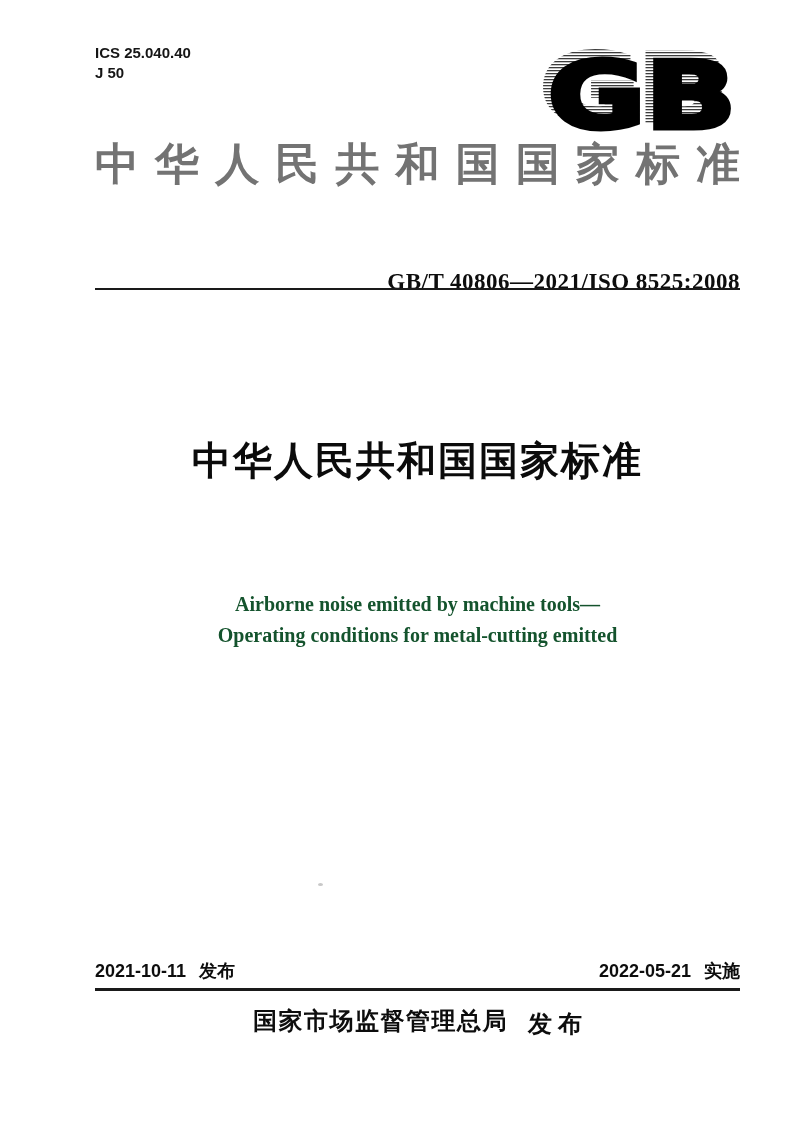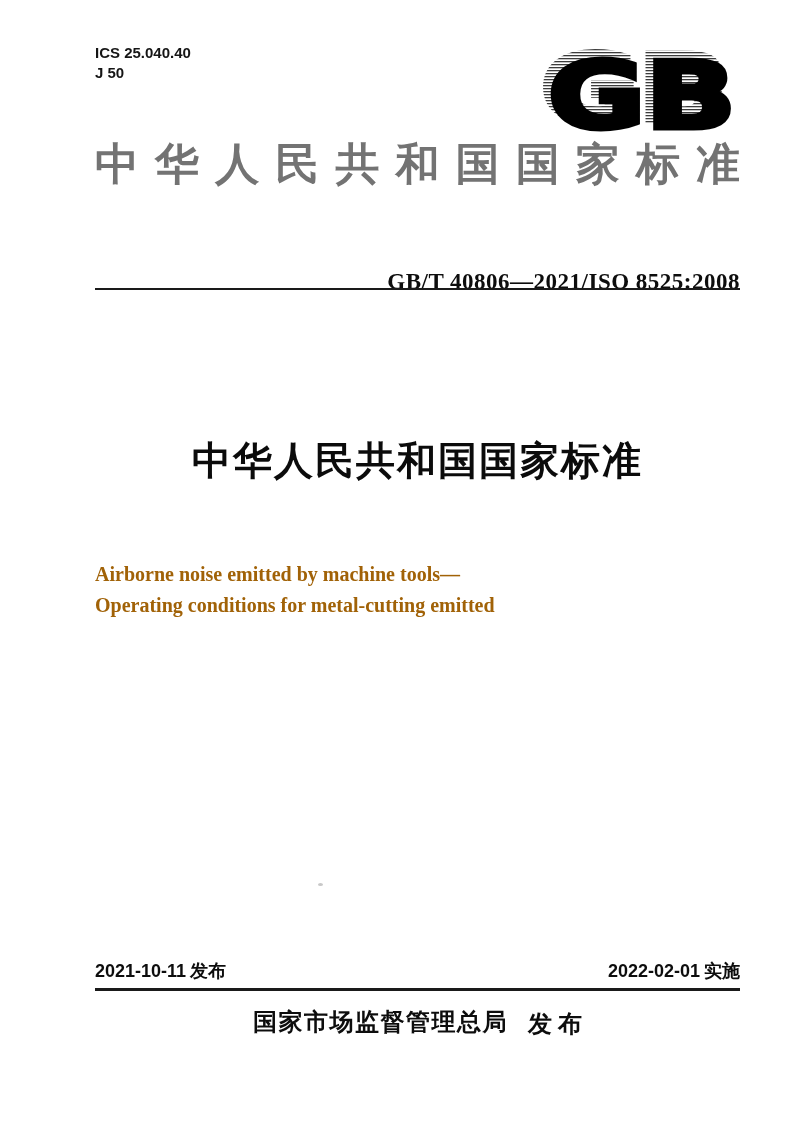--- a/index.html
+++ b/index.html
@@ -83,27 +83,28 @@
     font-weight: bold;
     font-size: 39px;
     line-height: 50px;
     letter-spacing: 2px;
     color: #0b0b0b;
   }
 
   .title-en {
     position: absolute;
     left: 95px;
-    top: 559px;
-    width: 645px;
+    top: 589px;
+    width: 645px;
+    text-align: center;
     font-family: "Liberation Serif", serif;
     font-weight: bold;
     font-size: 20px;
     line-height: 31px;
-    color: #a16207;
+    color: #14532d;
   }
 
   .iso-note {
     position: absolute;
     left: 95px;
     top: 637px;
     width: 645px;
     text-align: center;
     font-family: "Liberation Serif", serif;
     font-size: 19px;
@@ -126,21 +127,21 @@
     left: 95px;
     top: 959px;
     width: 645px;
     display: flex;
     justify-content: space-between;
     font-family: "Liberation Sans", sans-serif;
     font-weight: bold;
     font-size: 18px;
     color: #0d0d0d;
   }
-  .date-pair { display: flex; align-items: baseline; gap: 4px; }
+  .date-pair { display: flex; align-items: baseline; gap: 13px; }
 
   .divider-bottom {
     position: absolute;
     left: 95px;
     top: 988px;
     width: 645px;
     height: 3px;
     background: #1a1a1a;
   }
 
@@ -148,21 +149,21 @@
     position: absolute;
     left: 95px;
     top: 1004px;
     width: 645px;
     display: flex;
     justify-content: center;
     align-items: center;
     gap: 20px;
   }
   .publisher-lines {
-    font-family: Liberation Serif, serif;
+    font-family: Liberation Mono, monospace;
     font-weight: bold;
     font-size: 24px;
     line-height: 29px;
     letter-spacing: 1.5px;
     text-align: justify;
     text-align-last: justify;
     color: #0d0d0d;
   }
   .release-label {
     font-family: "Liberation Serif", serif;
@@ -213,21 +214,21 @@
 
 
   <div class="scan-dot"></div>
 
   <div class="dates-row">
     <div class="date-pair">
       <span>2021-10-11</span>
       <span>发布</span>
     </div>
     <div class="date-pair">
-      <span>2022-02-01</span>
+      <span>2022-05-21</span>
       <span>实施</span>
     </div>
   </div>
 
   <div class="divider-bottom"></div>
 
   <div class="publisher-row">
     <div class="publisher-lines">
       <div>国家市场监督管理总局</div>
     </div>

